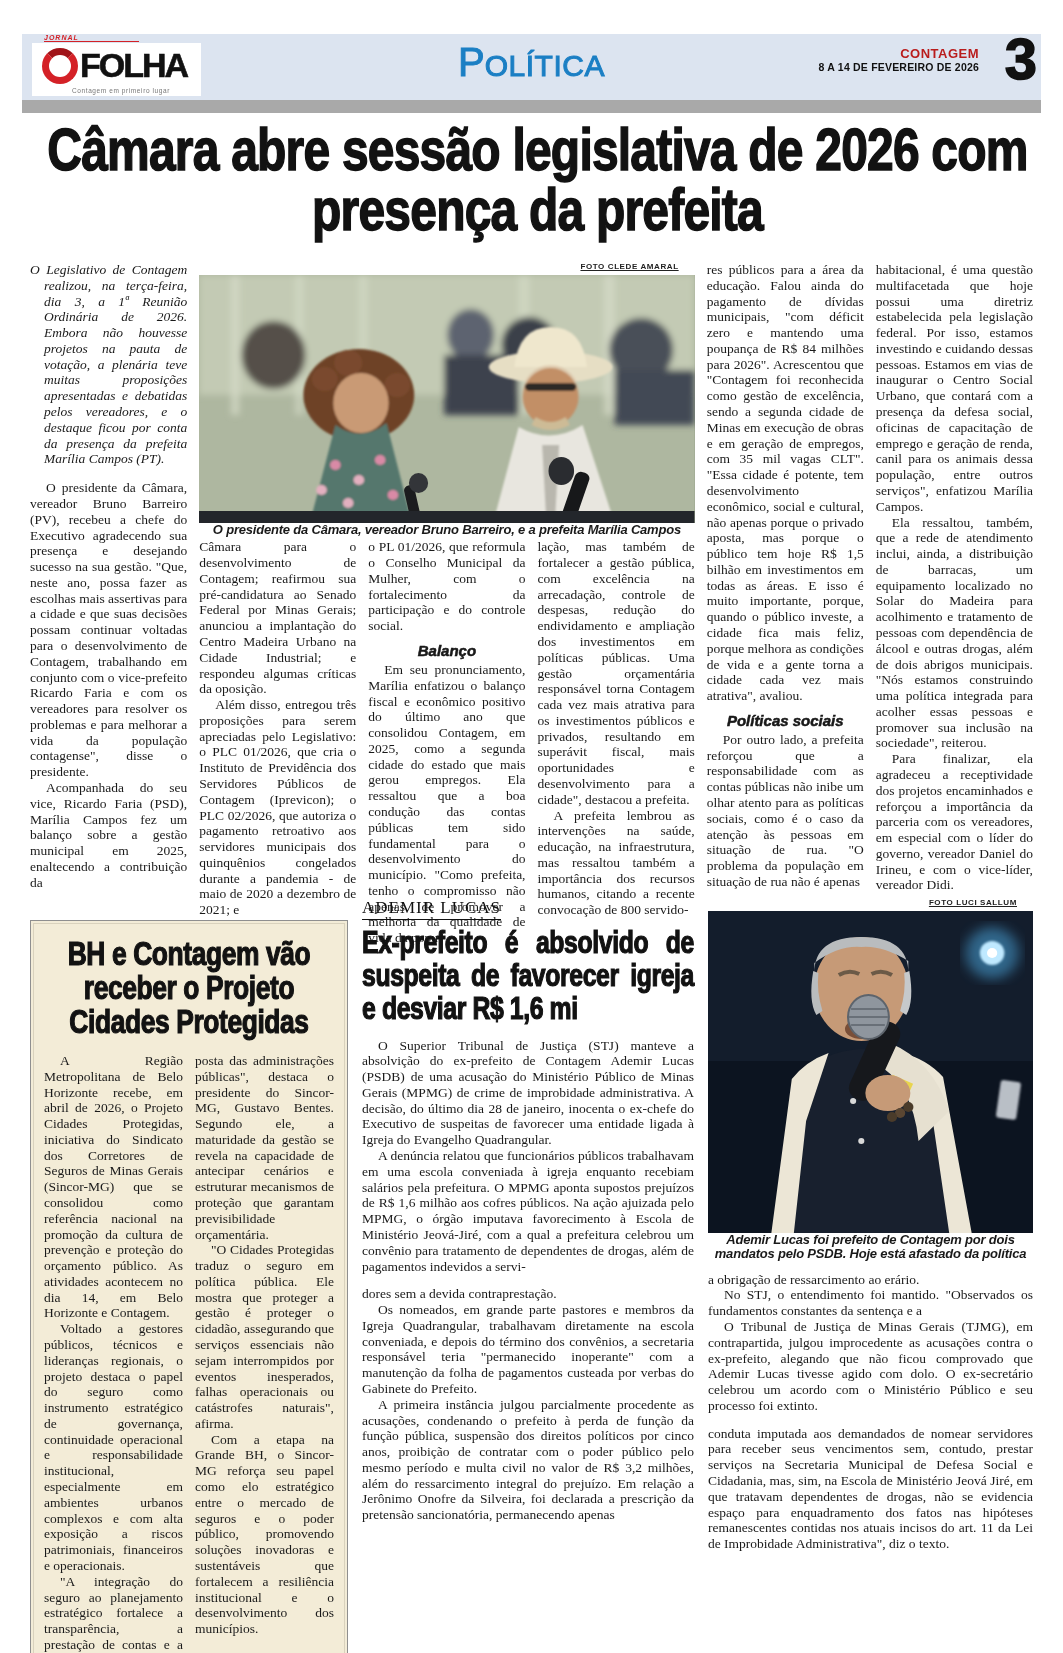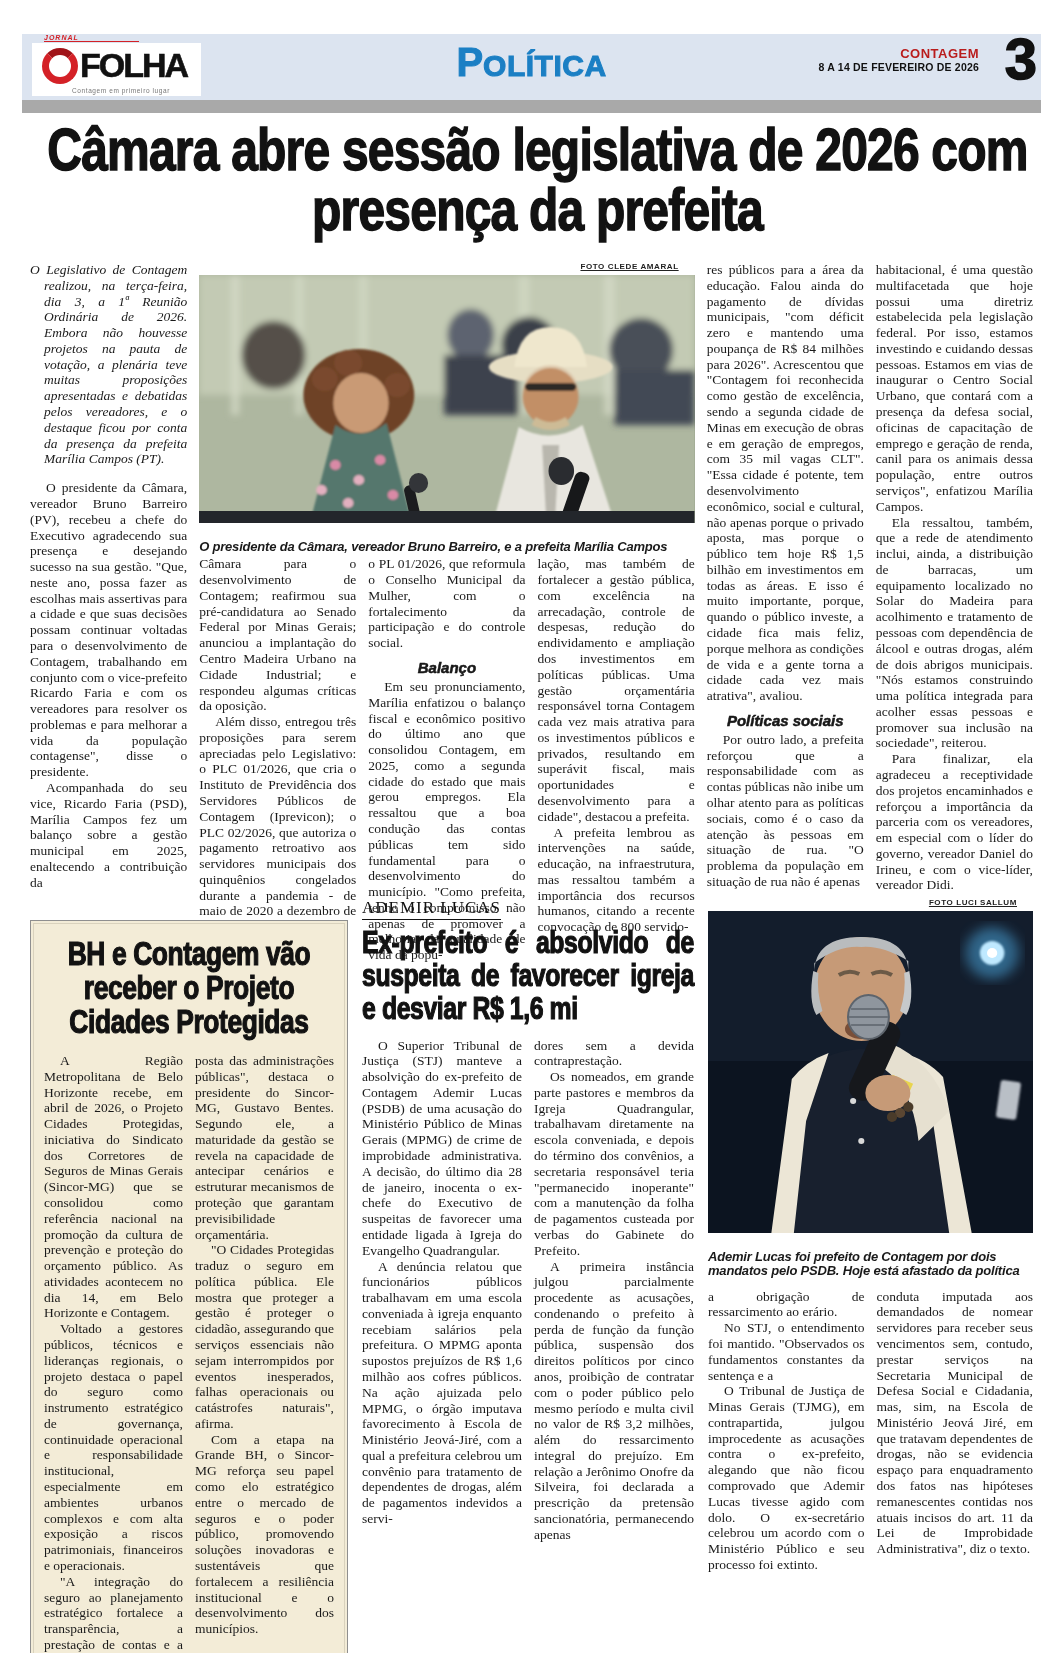--- a/index.html
+++ b/index.html
@@ -11,21 +11,21 @@
   .logo-block{position:relative;background:#fff;margin-left:10px;padding:3px 14px 2px 10px;line-height:1;}
   .logo-top{position:absolute;top:-9px;left:12px;font:italic 700 7px "Liberation Sans",sans-serif;
             color:#d42127;letter-spacing:1px;border-bottom:1px solid #d42127;padding-right:60px;}
   .logo-row{display:flex;align-items:center;}
   .logo-o{width:22px;height:22px;border:7px solid #d42127;border-radius:50%;display:inline-block;
           box-sizing:content-box;border-top-color:#a01318;}
   .logo-name{font:900 34px "Liberation Sans",sans-serif;letter-spacing:-2px;color:#111;margin-left:2px;
              -webkit-text-stroke:.6px #111;}
   .logo-tagline{font:400 6.5px "Liberation Sans",sans-serif;color:#777;letter-spacing:.6px;margin:2px 0 0 30px;}
   .section-title{position:absolute;left:50%;transform:translateX(-50%);top:8px;color:#1b7fc4;
-                 font-family:"Liberation Sans",sans-serif;font-weight:700;line-height:1;white-space:nowrap;
+                 font-family:"Liberation Sans",sans-serif;font-weight:400;line-height:1;white-space:nowrap;
                  -webkit-text-stroke:1px #1b7fc4;}
   .section-title .big{font-size:40px;}
   .section-title .rest{font-size:30px;letter-spacing:.5px;}
   .mh-right{position:absolute;right:62px;top:12px;text-align:right;line-height:1.15;}
   .mh-city{font:700 13px "Liberation Sans",sans-serif;color:#b91c1c;letter-spacing:.5px;}
   .mh-date{font:700 10.5px "Liberation Sans",sans-serif;color:#111;letter-spacing:.2px;}
   .mh-page{position:absolute;right:4px;top:-4px;font:900 58px/58px "Liberation Sans",sans-serif;color:#111;
            -webkit-text-stroke:1.5px #111;}
   .gray-bar{position:absolute;top:100px;left:22px;right:22px;height:13px;background:#a9a9a9;}
   
@@ -40,41 +40,41 @@
              font-size:13.5px;line-height:1.17;text-align:justify;}
   .main-grid p,.bot p{margin:0;text-indent:16px;}
   p.noindent{text-indent:0;}
   .lead{font-style:italic;padding-left:14px;text-indent:-14px !important;margin-bottom:13px !important;}
   .span-rows{grid-row:1/3;}
   .photo1-block{grid-column:2/5;grid-row:1;position:relative;padding-top:13px;}
   .photo-credit{position:absolute;top:0;right:16px;font:700 8px "Liberation Sans",sans-serif;
                 letter-spacing:.6px;color:#222;text-indent:0;text-decoration:underline;}
   .photo-frame{width:100%;height:248px;overflow:hidden;background:#9aa48e;}
   .photo-frame svg{display:block;width:100%;height:100%;}
-  .caption{font:italic 700 13px/1.1 "Liberation Sans",sans-serif;letter-spacing:-.2px;margin-top:17px;
-           text-align:left;text-indent:0;}
+  .caption{font:italic 700 13px/1.1 "Liberation Sans",sans-serif;letter-spacing:-.2px;margin-top:0;
+           text-align:center;text-indent:0;}
   .subhead{text-align:center;font:italic 900 15px "Liberation Sans",sans-serif;margin:8px 0 3px;
            text-indent:0 !important;-webkit-text-stroke:.5px #111;}
   
   .bot{position:absolute;top:898px;left:30px;width:1003px;display:flex;gap:14px;
        font-size:13.5px;line-height:1.17;text-align:justify;}
   .box{width:318px;box-sizing:border-box;background:#f3ecd7;border:1px solid #8f8f8f;
        box-shadow:inset 0 0 0 2px #f3ecd7, inset 0 0 0 3px #d9d2bd;padding:16px 13px 12px;margin-top:22px;}
   .box-title .cond{text-align:center;font:900 33px/1.03 "Liberation Sans",sans-serif;color:#121212;
                    letter-spacing:-.5px;-webkit-text-stroke:1.2px #121212;}
   .box-cols{display:flex;gap:12px;margin-top:14px;}
   .box-cols>div{flex:1;}
   .ademir{flex:1;display:flex;gap:14px;}
   .ademir-left{width:332px;}
   .kicker{display:inline-block;font:400 17px "Liberation Serif",serif;letter-spacing:1px;color:#111;
           border-bottom:1.5px solid #111;padding-bottom:1px;margin-bottom:7px;}
   .ademir-headline{margin-bottom:12px;}
   .ademir-headline .cond{font:900 31px/1.06 "Liberation Sans",sans-serif;color:#121212;
                          letter-spacing:-.5px;-webkit-text-stroke:1.2px #121212;}
-  .two-cols{display:flex;gap:12px;}
+  .two-cols{display:flex;gap:12px;flex-direction:column;}
   .two-cols>div{flex:1;}
   .ademir-right{flex:1;position:relative;padding-top:13px;}
   .photo2-frame{width:100%;height:322px;overflow:hidden;background:#0d1520;}
   .photo2-frame svg{display:block;width:100%;height:100%;}
   .ademir-right .two-cols{margin-top:10px;}
 </style>
 </head>
 <body>
 
 <div class="page">

